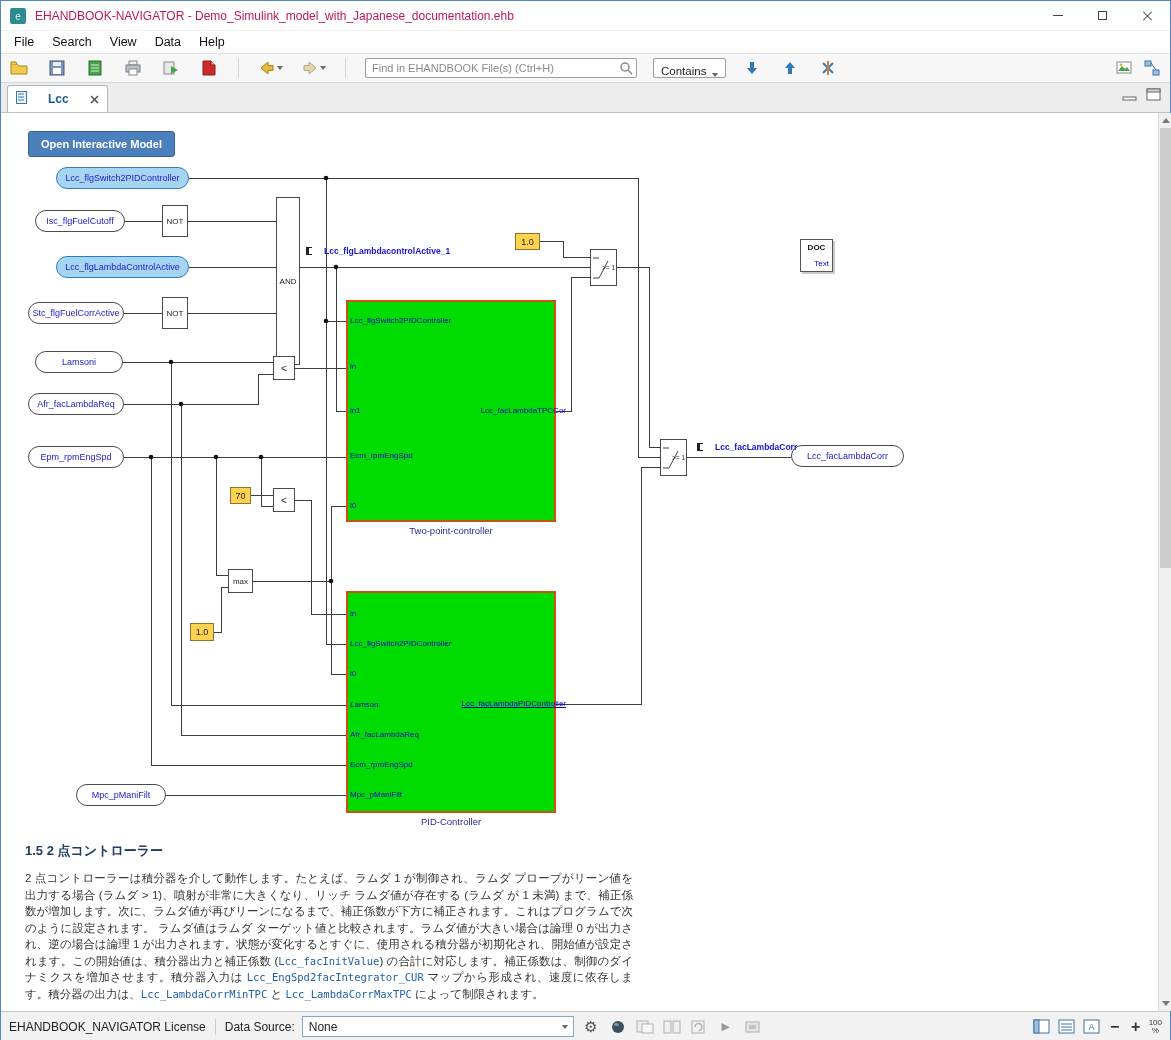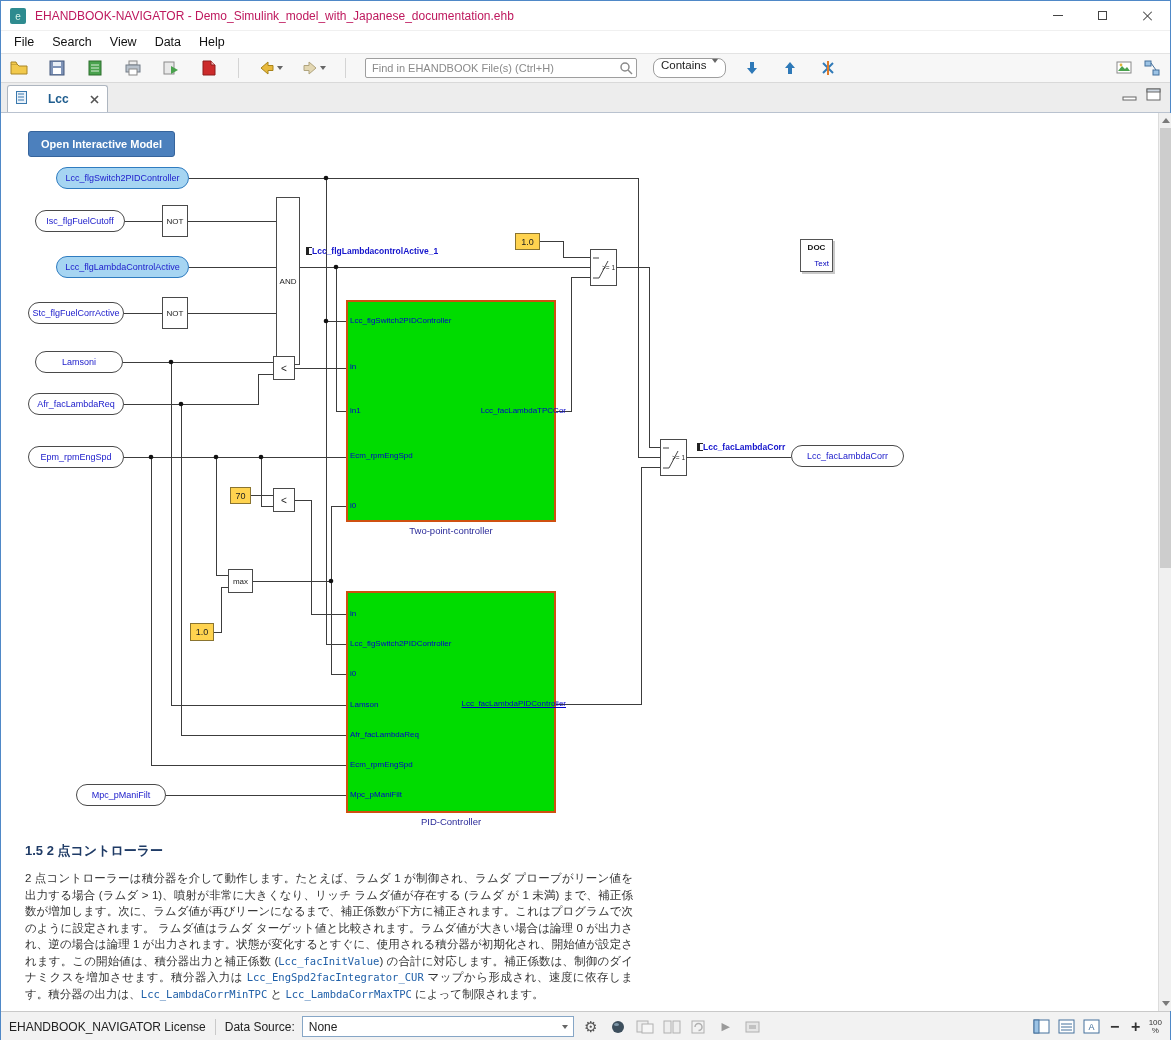--- a/index.html
+++ b/index.html
@@ -26,21 +26,21 @@
   
   .toolbar { position:absolute; left:0; top:52px; right:0; height:30px; background:#f7f7f7; border-top:1px solid #e3e3e3; border-bottom:1px solid #d9d9d9; display:flex; align-items:center; padding:0 6px; gap:14px; }
   .tbtn { width:24px; height:24px; display:flex; align-items:center; justify-content:center; border-radius:2px; }
   .tsep { width:1px; height:20px; background:#d4d4d4; margin:0 3px; }
   .tarrow { display:flex; align-items:center; gap:1px; padding:0 2px; }
   .caret-down { width:0; height:0; border-left:3.5px solid transparent; border-right:3.5px solid transparent; border-top:4px solid #666; }
   .search-box { position:relative; width:272px; height:20px; margin:0 2px; }
   .search-box input { width:100%; height:100%; border:1px solid #9e9e9e; border-radius:2px; font-size:11px; padding:0 22px 0 6px; font-family:"Liberation Sans",sans-serif; color:#333; background:#fff; }
   .search-box input::placeholder { color:#8a8a8a; }
   .search-mag { position:absolute; right:4px; top:3px; }
-  .contains-btn { height:20px; display:flex; align-items:flex-start; gap:6px; border:1px solid #9e9e9e; border-radius:8px; background:#fff; padding:0 7px; font-size:11.5px; color:#222; }
+  .contains-btn { height:20px; display:flex; align-items:flex-end; gap:6px; border:1px solid #9e9e9e; border-radius:2px; background:#fff; padding:0 7px; font-size:11.5px; color:#222; }
   .toolbar-right { margin-left:auto; display:flex; gap:4px; align-items:center; }
 
   
   .tabbar { position:absolute; left:0; top:82px; right:0; height:30px; background:#ededed; border-bottom:1px solid #b9c2cf; }
   .tab { position:absolute; left:6px; bottom:0; height:27px; min-width:70px; background:#fff; border:1px solid #aeb6c0; border-bottom:none; border-radius:3px 3px 0 0; display:flex; align-items:center; gap:21px; padding:0 8px; }
   .tab-label { font-size:12px; font-weight:bold; color:#1f5d8e; }
   .tabbar-right { position:absolute; right:8px; top:5px; display:flex; gap:8px; }
 
   
   .content { position:absolute; left:0; top:112px; width:1171px; height:898px; background:#fff; overflow:hidden; }
@@ -48,21 +48,21 @@
   .wires polyline { fill:none; stroke:#3c3c3c; stroke-width:1; shape-rendering:crispEdges; }
 
   .open-btn { position:absolute; left:27px; top:18px; width:147px; height:26px; background:#4c80bd; border:1px solid #36649c; border-radius:3px; color:#fff; font-size:11px; font-weight:bold; display:flex; align-items:center; justify-content:center; }
   .port { position:absolute; height:22px; border:1px solid #4a4a4a; border-radius:11px; background:#fff; color:#2020cc; font-size:9px; display:flex; align-items:center; justify-content:center; white-space:nowrap; }
   .port.hl { background:#a6d5f2; border-color:#2f7cc0; }
   .blk { position:absolute; border:1px solid #4a4a4a; background:#fff; color:#222; display:flex; align-items:center; justify-content:center; font-size:8px; }
   .const { position:absolute; border:1px solid #8a7430; background:#ffd34f; color:#222; display:flex; align-items:center; justify-content:center; font-size:9px; }
   .green { position:absolute; background:#00dc00; border:2px solid #cf5010; }
   .glabel { position:absolute; font-size:8px; color:#0000cc; white-space:nowrap; }
   .caption { position:absolute; font-size:9.5px; color:#2a2a99; text-align:center; white-space:nowrap; }
-  .siglabel { position:absolute; font-size:8.5px; font-weight:bold; color:#1515cc; white-space:nowrap; display:flex; align-items:center; gap:0; }
+  .siglabel { position:absolute; font-size:8.5px; font-weight:bold; color:#1515cc; white-space:nowrap; display:flex; align-items:center; gap:12px; }
   .sigtag { width:6px; height:8px; border-left:3px solid #222; border-top:1px solid #222; border-bottom:1px solid #222; display:inline-block; }
   .switch { position:absolute; width:27px; height:37px; border:1px solid #4a4a4a; background:#fff; }
   .sw-text { position:absolute; right:1px; top:14px; font-size:6.5px; color:#222; }
   .docblk { position:absolute; left:799px; top:126px; width:33px; height:33px; background:#fff; border:1px solid #555; box-shadow:2px 2px 0 #c9c9c9; }
   .docblk .l1 { position:absolute; top:3px; left:0; right:0; text-align:center; font-size:8px; font-weight:bold; color:#111; }
   .docblk .l2 { position:absolute; bottom:3px; right:3px; font-size:8px; color:#0000bb; }
 
   
   .vscroll { position:absolute; right:0; top:0; width:14px; height:898px; background:#f0f0f0; border-left:1px solid #dcdcdc; }
   .vs-arrow { position:absolute; left:0; width:14px; height:15px; display:flex; align-items:center; justify-content:center; }

